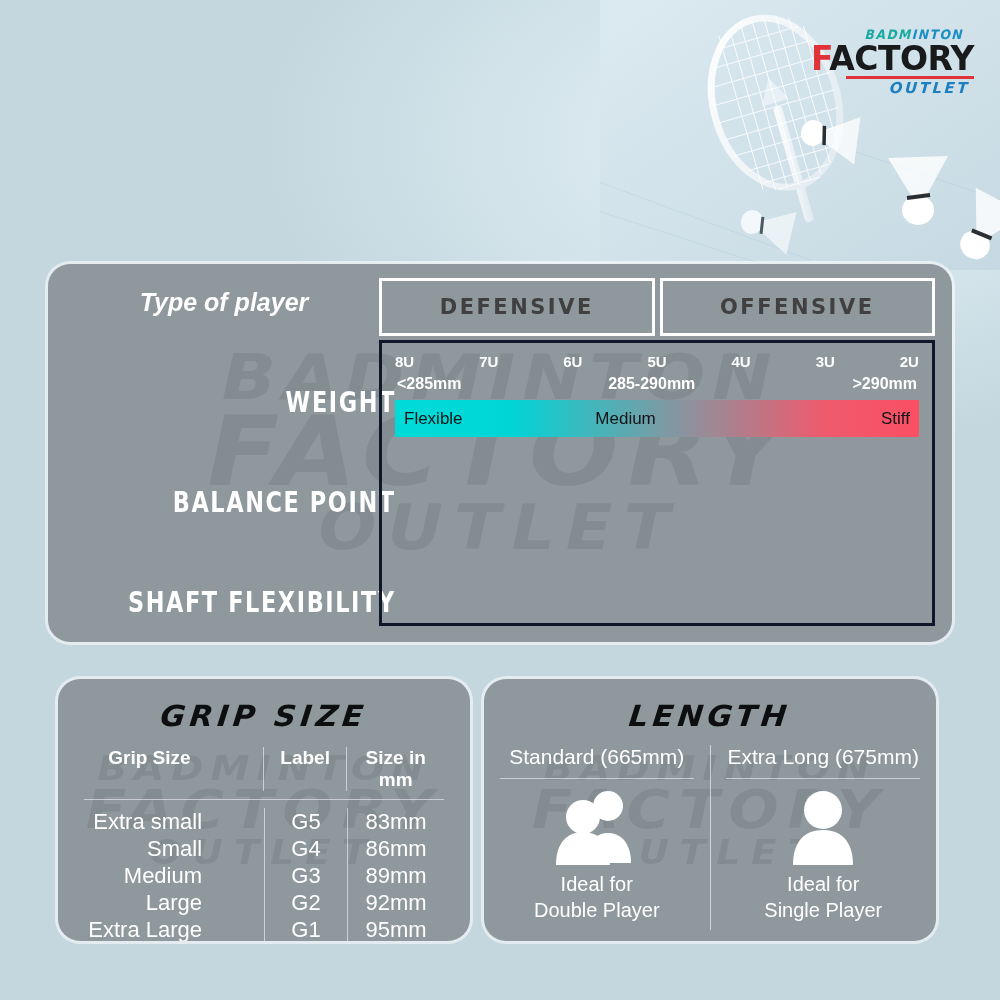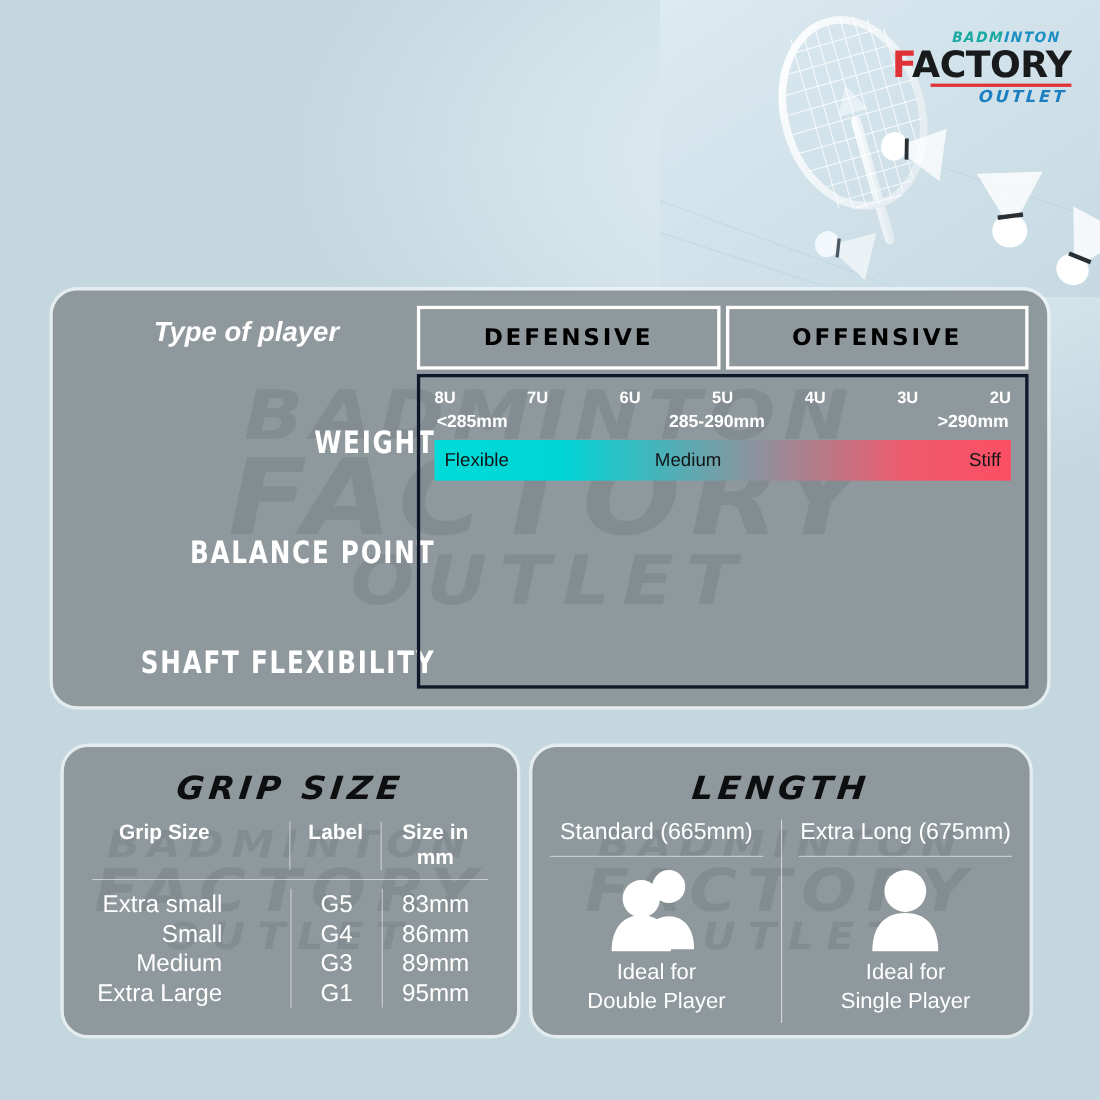--- a/index.html
+++ b/index.html
@@ -131,22 +131,22 @@
   .tbl { position: absolute; left: 331px; top: 14px; width: 556px; height: 348px; }
 
   .hdr-row { position: absolute; left: 0; top: 0; width: 100%; height: 58px; display: flex; gap: 5px; }
   .hdr-cell {
     flex: 1;
     border: 3px solid #ffffff;
     display: flex; align-items: center; justify-content: center;
     font-family: "DejaVu Sans", sans-serif;
     font-weight: bold; font-size: 21px; letter-spacing: 2.5px;
   }
-  .hdr-def { color: #000000; }
-  .hdr-off { color: #000000; }
+  .hdr-def { color: #404040; }
+  .hdr-off { color: #404040; }
 
   .body-box {
     position: absolute; left: 0; top: 62px; width: 100%; height: 286px;
     border: 3px solid #0f172a;
     padding: 10px 13px 12px 13px;
   }
 
   .scale-ticks { display: flex; justify-content: space-between; margin-bottom: 5px; }
   .scale-ticks span {
     font-family: "Liberation Sans", sans-serif;
@@ -383,20 +383,25 @@
           <div class="c1">Small</div>
           <div class="c2">G4</div>
           <div class="c3">86mm</div>
         </div>
         <div class="gt-row">
           <div class="c1">Medium</div>
           <div class="c2">G3</div>
           <div class="c3">89mm</div>
         </div>
         <div class="gt-row">
+          <div class="c1">Large</div>
+          <div class="c2">G2</div>
+          <div class="c3">92mm</div>
+        </div>
+        <div class="gt-row">
           <div class="c1">Extra Large</div>
           <div class="c2">G1</div>
           <div class="c3">95mm</div>
         </div>
       </div>
     </div>
   </div>
 
   <div class="panel" id="length-panel">
     <div class="watermark">

